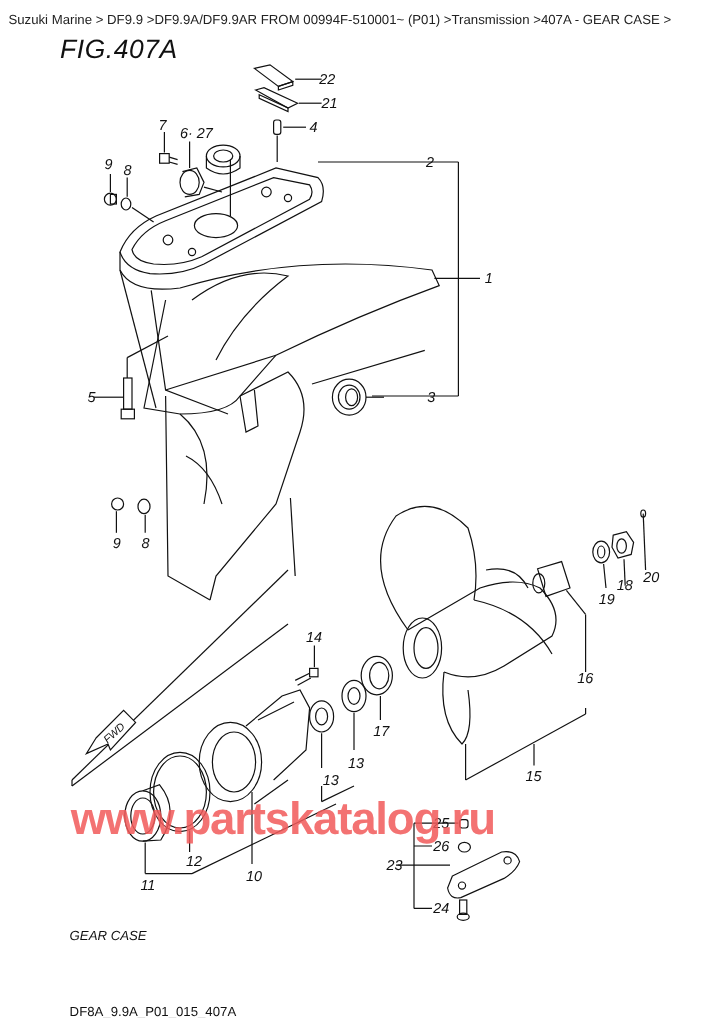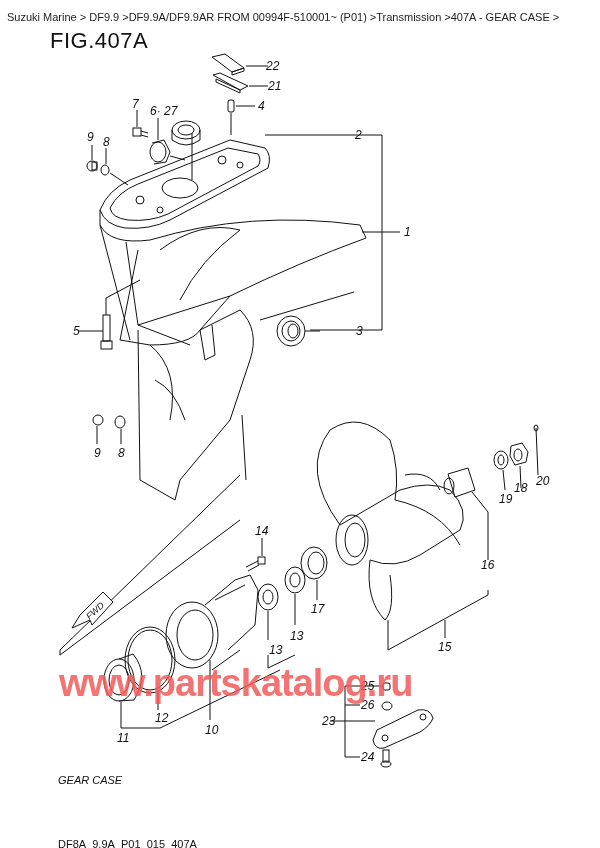--- a/index.html
+++ b/index.html
@@ -1,18 +1,18 @@
 <!DOCTYPE html>
 <html><head>
 <meta charset="utf-8">
 <style>
   html, body { margin:0; padding:0; background:#ffffff; }
   body { width:600px; height:848px; position:relative; overflow:hidden; font-family:"Liberation Sans", sans-serif; }
   .breadcrumb { position:absolute; left:7px; top:11px; font-size:11px; color:#222; white-space:nowrap; }
-  .fig-title { position:absolute; left:50px; top:28px; font-size:22px; color:#111; letter-spacing:0.5px; font-family:"Liberation Sans", sans-serif; }
+  .fig-title { position:absolute; left:50px; top:28px; font-size:22px; font-style:italic; color:#111; letter-spacing:0.5px; font-family:"Liberation Sans", sans-serif; }
   svg.diagram { position:absolute; left:0; top:0; }
   .callout { font-family:"Liberation Sans", sans-serif; font-style:italic; font-size:12px; fill:#111; }
   .footer-code { position:absolute; left:58px; top:838px; font-size:11px; color:#111; }
   .footer-name { position:absolute; left:58px; top:774px; font-size:11px; font-style:italic; color:#111; }
   .watermark { position:absolute; left:59px; top:662px; font-size:38px; font-weight:bold; color:#f25a5a; opacity:0.85; letter-spacing:-1px; white-space:nowrap; font-family:"Liberation Sans", sans-serif; }
 </style>
 </head>
 <body>
 
 <div class="breadcrumb">Suzuki Marine &gt; DF9.9 &gt;DF9.9A/DF9.9AR FROM 00994F-510001~ (P01) &gt;Transmission &gt;407A - GEAR CASE &gt;</div>

